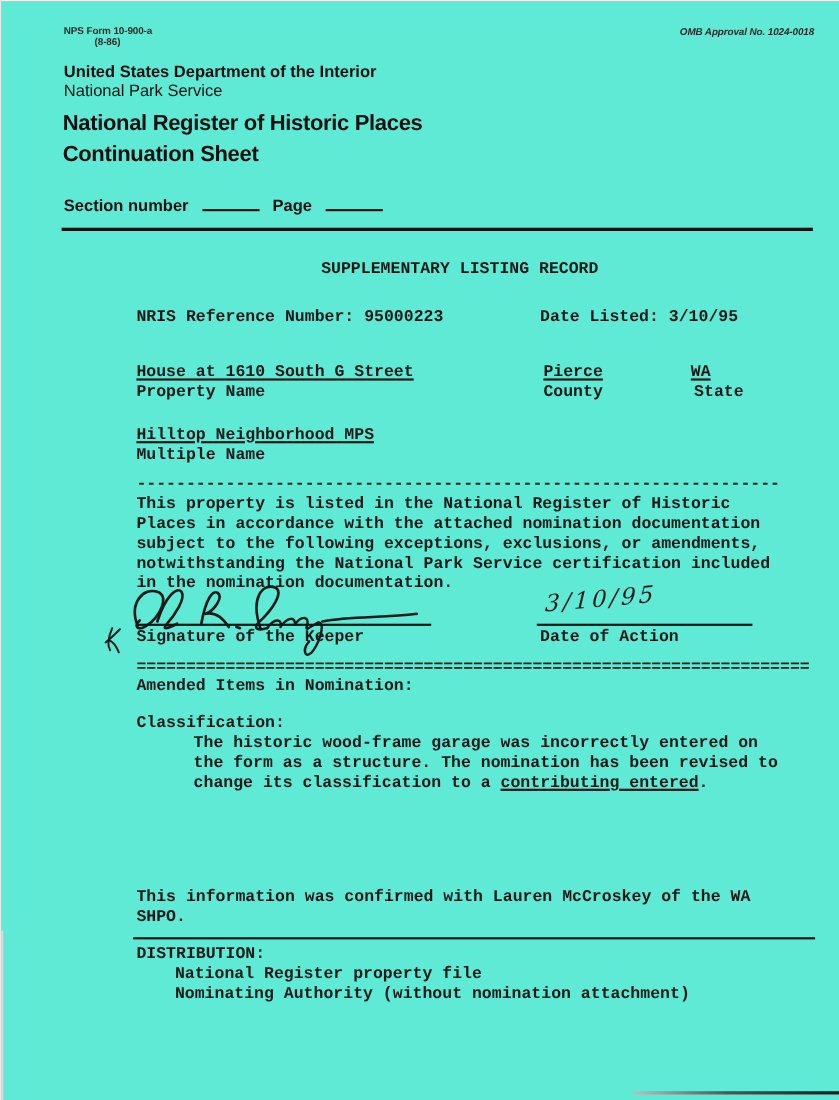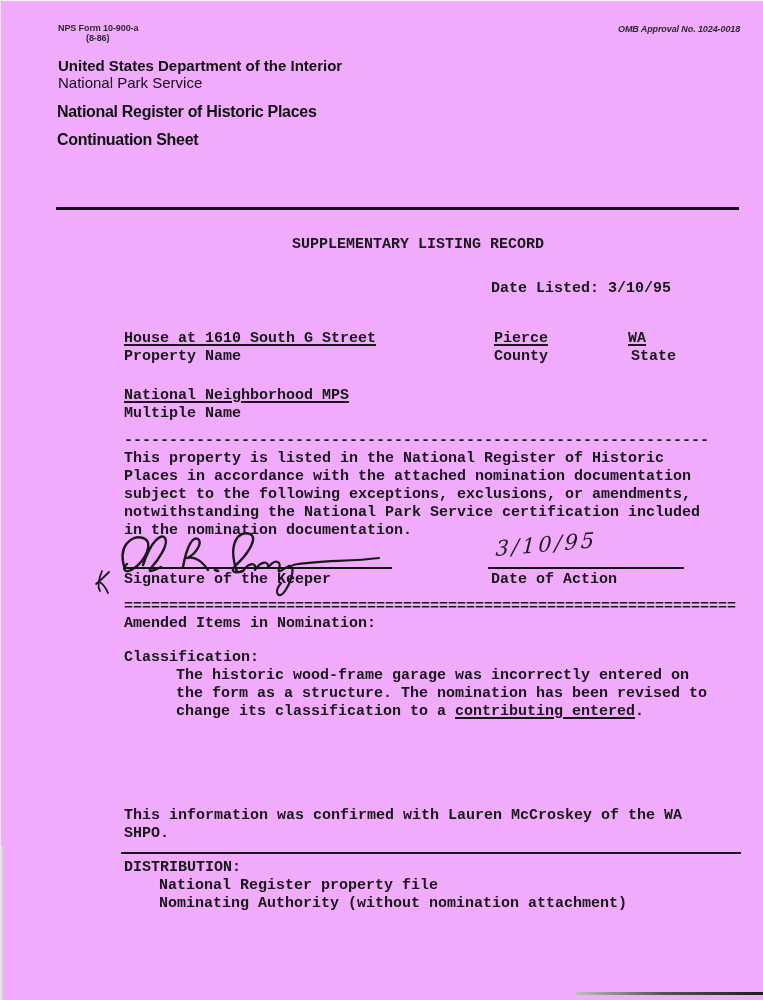--- a/index.html
+++ b/index.html
@@ -1,33 +1,33 @@
 <!DOCTYPE html>
 <html><head>
 <meta charset="utf-8">
 <style>
   html,body{margin:0;padding:0;background:#ffffff;}
   #page{
-    position:relative;width:763px;height:1000px;background:#f0abfc;
+    position:relative;width:763px;height:1000px;background:#5eead4;
     overflow:hidden;color:#161616;
     border-left:1px solid #e9e9e9;border-top:1px solid #f0f0f0;
   }
   .abs{position:absolute;}
   .sans{font-family:"Liberation Sans",sans-serif;color:#101010;}
   .mono{
     font-family:"Liberation Mono","DejaVu Sans Mono",monospace;
     font-weight:700;font-size:15px;line-height:18px;color:#181818;
     letter-spacing:0px;
   }
   .pre{white-space:pre-line;}
   .small{font-size:9px;line-height:9.5px;font-weight:700;letter-spacing:-0.1px;color:#2a2a2a;}
   .italic{font-style:italic;font-weight:400;}
   .h1{font-size:15px;font-weight:700;line-height:17px;}
   .h2{font-size:15px;font-weight:400;line-height:17px;}
-  .title{font-size:16px;font-weight:700;line-height:28px;letter-spacing:-0.3px;}
+  .title{font-size:20px;font-weight:700;line-height:28px;letter-spacing:-0.3px;}
   .seclabel{font-size:15px;font-weight:700;}
   .blank{display:inline-block;height:13px;border-bottom:2px solid #111;vertical-align:baseline;}
   .u{text-decoration:underline;text-decoration-thickness:1.8px;text-underline-offset:2px;}
   .rule{background:#141414;}
   .center{text-align:center;}
   .hand{
     font-family:"DejaVu Serif",serif;font-style:italic;font-size:21px;
     color:#1c1c1c;letter-spacing:3px;
     transform:rotate(-5deg) skewX(-8deg);transform-origin:left bottom;
   }
@@ -41,34 +41,41 @@
   <div class="abs sans small" style="left:57px;top:23px;">NPS Form 10-900-a</div>
   <div class="abs sans small" style="left:57px;top:33px;padding-left:28px;">(8-86)</div>
   <div class="abs sans small italic" style="left:617px;top:24px;font-weight:700;">OMB Approval No. 1024-0018</div>
 
   <div class="abs sans h1" style="left:57px;top:56px;">United States Department of the Interior</div>
   <div class="abs sans h2" style="left:57px;top:73px;">National Park Service</div>
 
   <div class="abs sans title" style="left:56px;top:97px;">National Register of Historic Places</div>
   <div class="abs sans title" style="left:56px;top:125px;">Continuation Sheet</div>
 
+  <div class="abs sans seclabel" style="left:57px;top:176px;">
+    <span>Section number</span>
+    <span class="blank" style="width:52px;margin:0 8px 0 8px;"></span>
+    <span>Page</span>
+    <span class="blank" style="width:52px;margin-left:8px;"></span>
+  </div>
 
   <div class="abs rule" style="left:55px;top:206px;width:683px;height:3px;"></div>
 
   <div class="abs mono center" style="left:123px;top:235px;width:588px;">SUPPLEMENTARY LISTING RECORD</div>
+  <div class="abs mono" style="left:123px;top:279px;">NRIS Reference Number: 95000223</div>
   <div class="abs mono" style="left:490px;top:279px;text-align:right;">Date Listed: 3/10/95</div>
 
   <div class="abs mono u" style="left:123px;top:329px;">House at 1610 South G Street</div>
   <div class="abs mono" style="left:123px;top:347px;">Property Name</div>
   <div class="abs mono u" style="left:493px;top:329px;">Pierce</div>
   <div class="abs mono" style="left:493px;top:347px;">County</div>
   <div class="abs mono u" style="left:627px;top:329px;">WA</div>
   <div class="abs mono" style="left:630px;top:347px;">State</div>
 
-  <div class="abs mono u" style="left:123px;top:386px;">National Neighborhood MPS</div>
+  <div class="abs mono u" style="left:123px;top:386px;">Hilltop Neighborhood MPS</div>
   <div class="abs mono" style="left:123px;top:404px;text-align:center;">Multiple Name</div>
 
   <div class="abs mono" style="left:123px;top:431px;white-space:nowrap;">-----------------------------------------------------------------</div>
 
   <div class="abs mono pre" style="left:123px;top:449px;width:600px;">This property is listed in the National Register of Historic
 Places in accordance with the attached nomination documentation
 subject to the following exceptions, exclusions, or amendments,
 notwithstanding the National Park Service certification included
 in the nomination documentation.</div>
 

